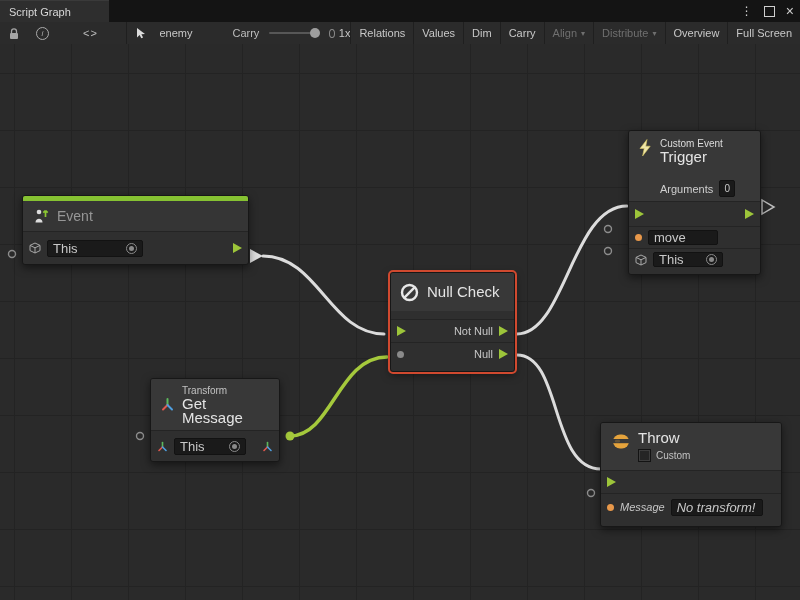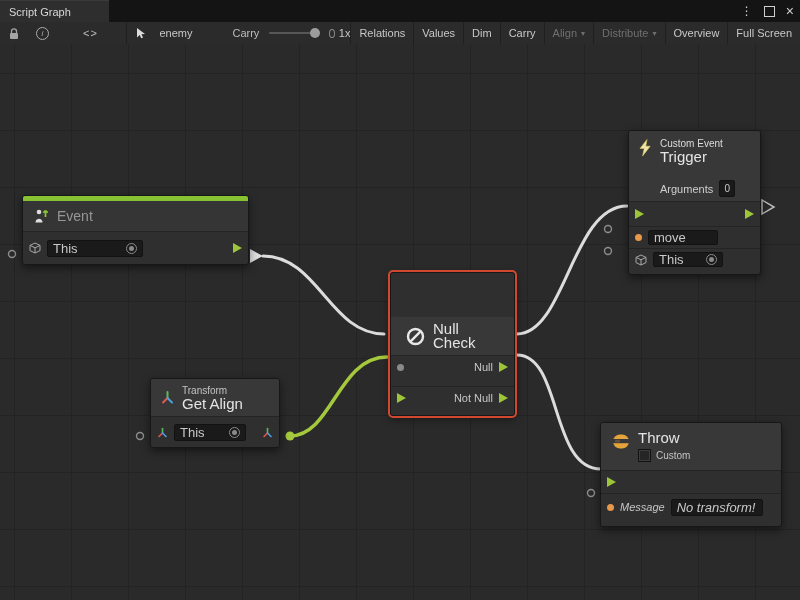--- a/index.html
+++ b/index.html
@@ -185,21 +185,21 @@
       <div class="node-header" style="padding:5px 9px;">
         <span class="icn">
           <svg width="15" height="15" viewBox="0 0 15 15">
               <path d="M7.5 8 V2" stroke="#5cb85c" stroke-width="2" stroke-linecap="round"></path>
               <path d="M7.5 8 L3 12.5" stroke="#e0584e" stroke-width="2" stroke-linecap="round"></path>
               <path d="M7.5 8 L12 12.5" stroke="#4f9fe0" stroke-width="2" stroke-linecap="round"></path>
             </svg>
         </span>
         <div>
           <div class="node-cat">Transform</div>
-          <div class="node-title">Get Align</div>
+          <div class="node-title">Get Message</div>
         </div>
       </div>
       <div class="prow" style="height:30px;">
         <span class="icn">
           <svg width="11" height="11" viewBox="0 0 11 11">
               <path d="M5.5 6 V1.5" stroke="#5cb85c" stroke-width="1.6" stroke-linecap="round"></path>
               <path d="M5.5 6 L2 9.5" stroke="#e0584e" stroke-width="1.6" stroke-linecap="round"></path>
               <path d="M5.5 6 L9 9.5" stroke="#4f9fe0" stroke-width="1.6" stroke-linecap="round"></path>
             </svg>
         </span>
@@ -212,39 +212,39 @@
           <svg width="11" height="11" viewBox="0 0 11 11">
               <path d="M5.5 6 V1.5" stroke="#5cb85c" stroke-width="1.6" stroke-linecap="round"></path>
               <path d="M5.5 6 L2 9.5" stroke="#e0584e" stroke-width="1.6" stroke-linecap="round"></path>
               <path d="M5.5 6 L9 9.5" stroke="#4f9fe0" stroke-width="1.6" stroke-linecap="round"></path>
             </svg>
         </span>
       </div>
     </div>
 
     <div class="node selected" style="left:390px;top:228px;width:123px;">
-      <div class="node-header" style="height:38px;box-sizing:border-box;padding:8px 14px;margin-top:44px;">
+      <div class="node-header" style="height:38px;box-sizing:border-box;padding:8px 8px;">
         <span class="icn">
           <svg width="21" height="21" viewBox="0 0 21 21">
               <circle cx="10.5" cy="10.5" r="7.5" fill="none" stroke="#e8e8e8" stroke-width="2.4"></circle>
               <line x1="5.4" y1="15.6" x2="15.6" y2="5.4" stroke="#e8e8e8" stroke-width="2.4"></line>
             </svg>
         </span>
         <div class="node-title">Null Check</div>
       </div>
+      <div class="prow" style="height:22px;margin-top:8px;">
+        <span class="arr"></span>
+        <span class="spacer"></span>
+        <span class="portlbl">Not Null</span>
+        <span class="arr"></span>
+      </div>
       <div class="prow" style="height:22px;">
         <span class="gdot"></span>
         <span class="spacer"></span>
         <span class="portlbl">Null</span>
-        <span class="arr"></span>
-      </div>
-      <div class="prow" style="height:22px;margin-top:8px;">
-        <span class="arr"></span>
-        <span class="spacer"></span>
-        <span class="portlbl">Not Null</span>
         <span class="arr"></span>
       </div>
       <div style="height:6px;"></div>
     </div>
 
     <div class="node" style="left:628px;top:86px;width:131px;">
       <div class="node-header" style="align-items:flex-start;padding:6px 8px 4px 8px;">
         <span class="icn" style="margin-top:2px;">
           <svg width="16" height="18" viewBox="0 0 16 18">
               <polygon points="10,0.5 3,9.5 7.2,9.5 5.6,17 13.2,7.2 8.8,7.2" fill="#efe6a8" stroke="#d9c860" stroke-width="0.6"></polygon>

